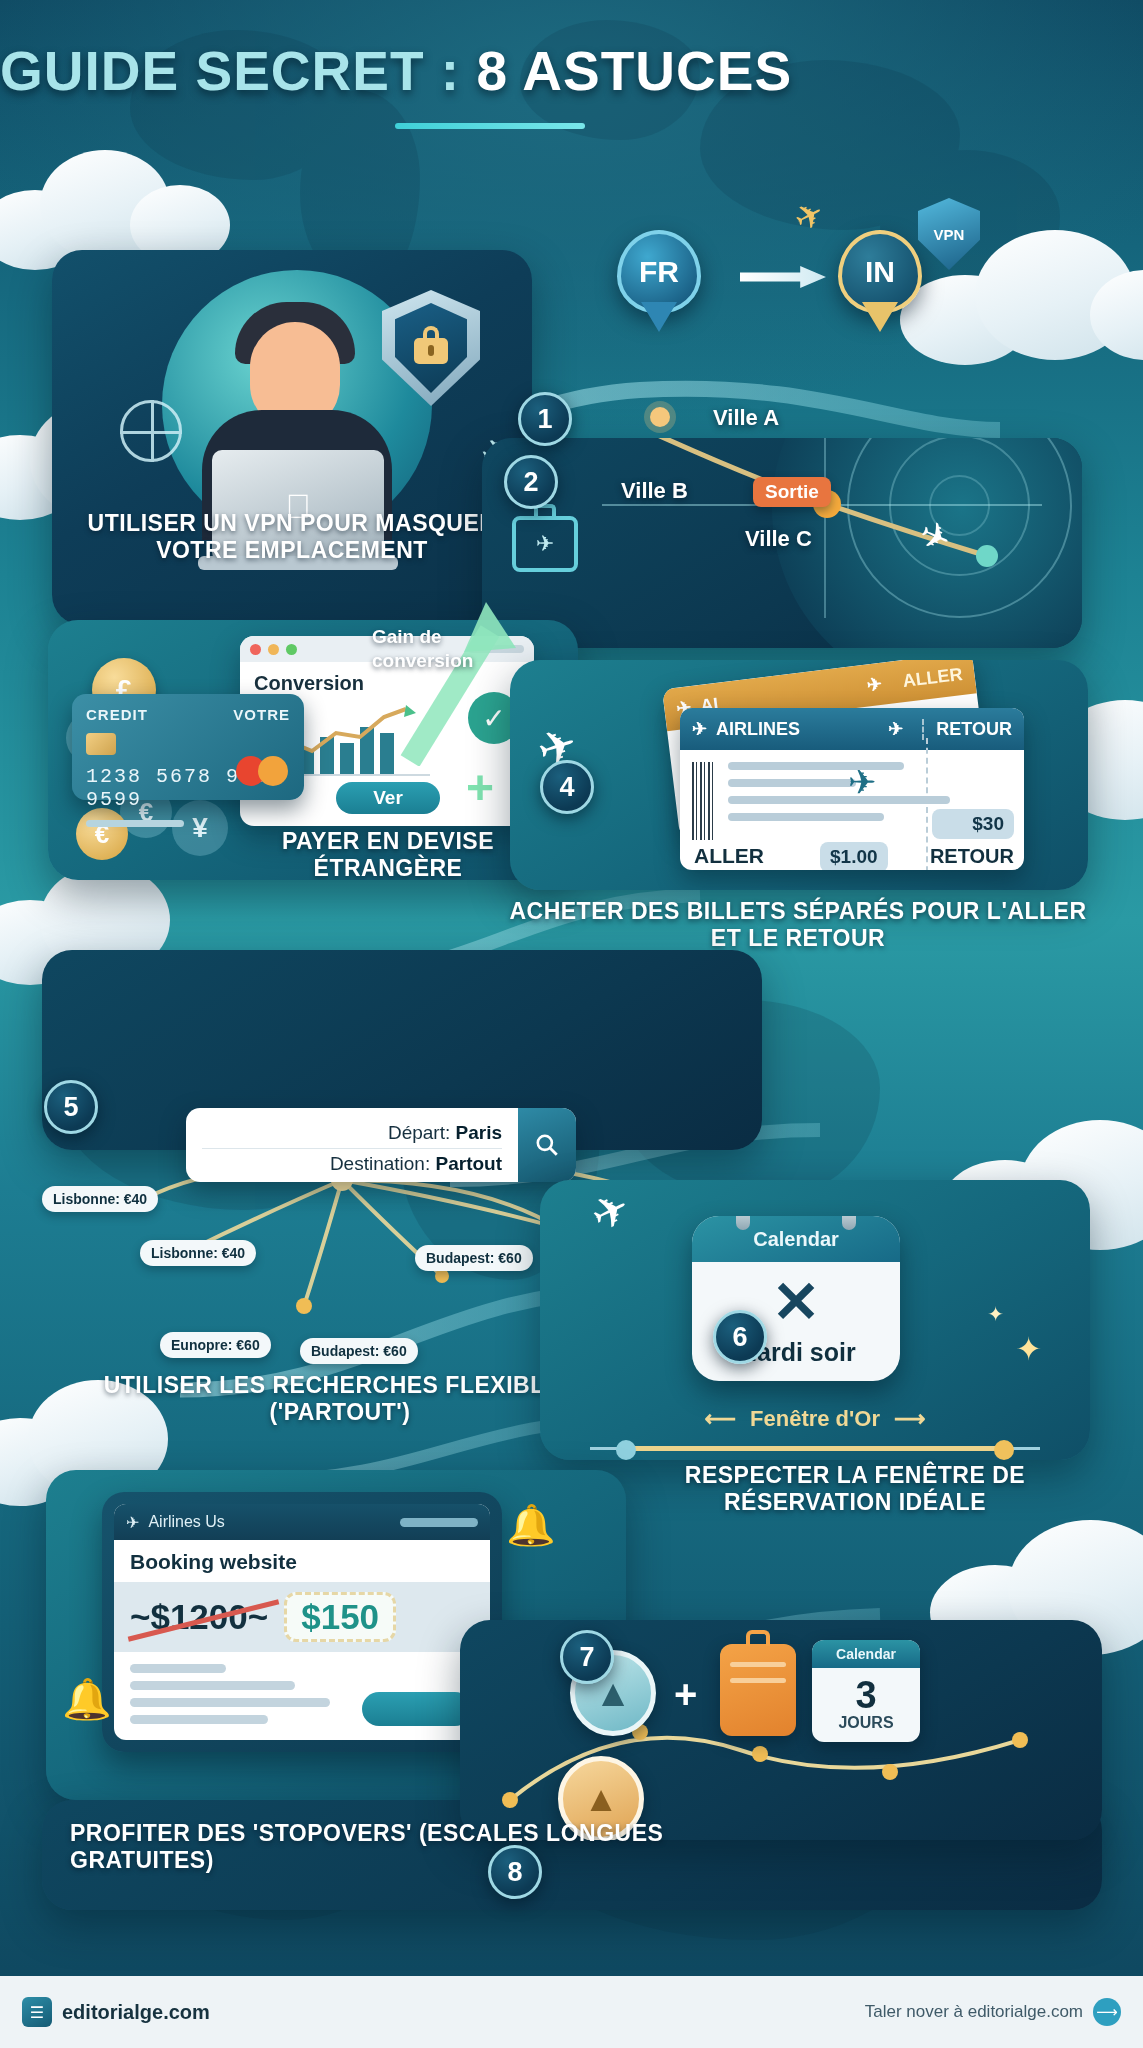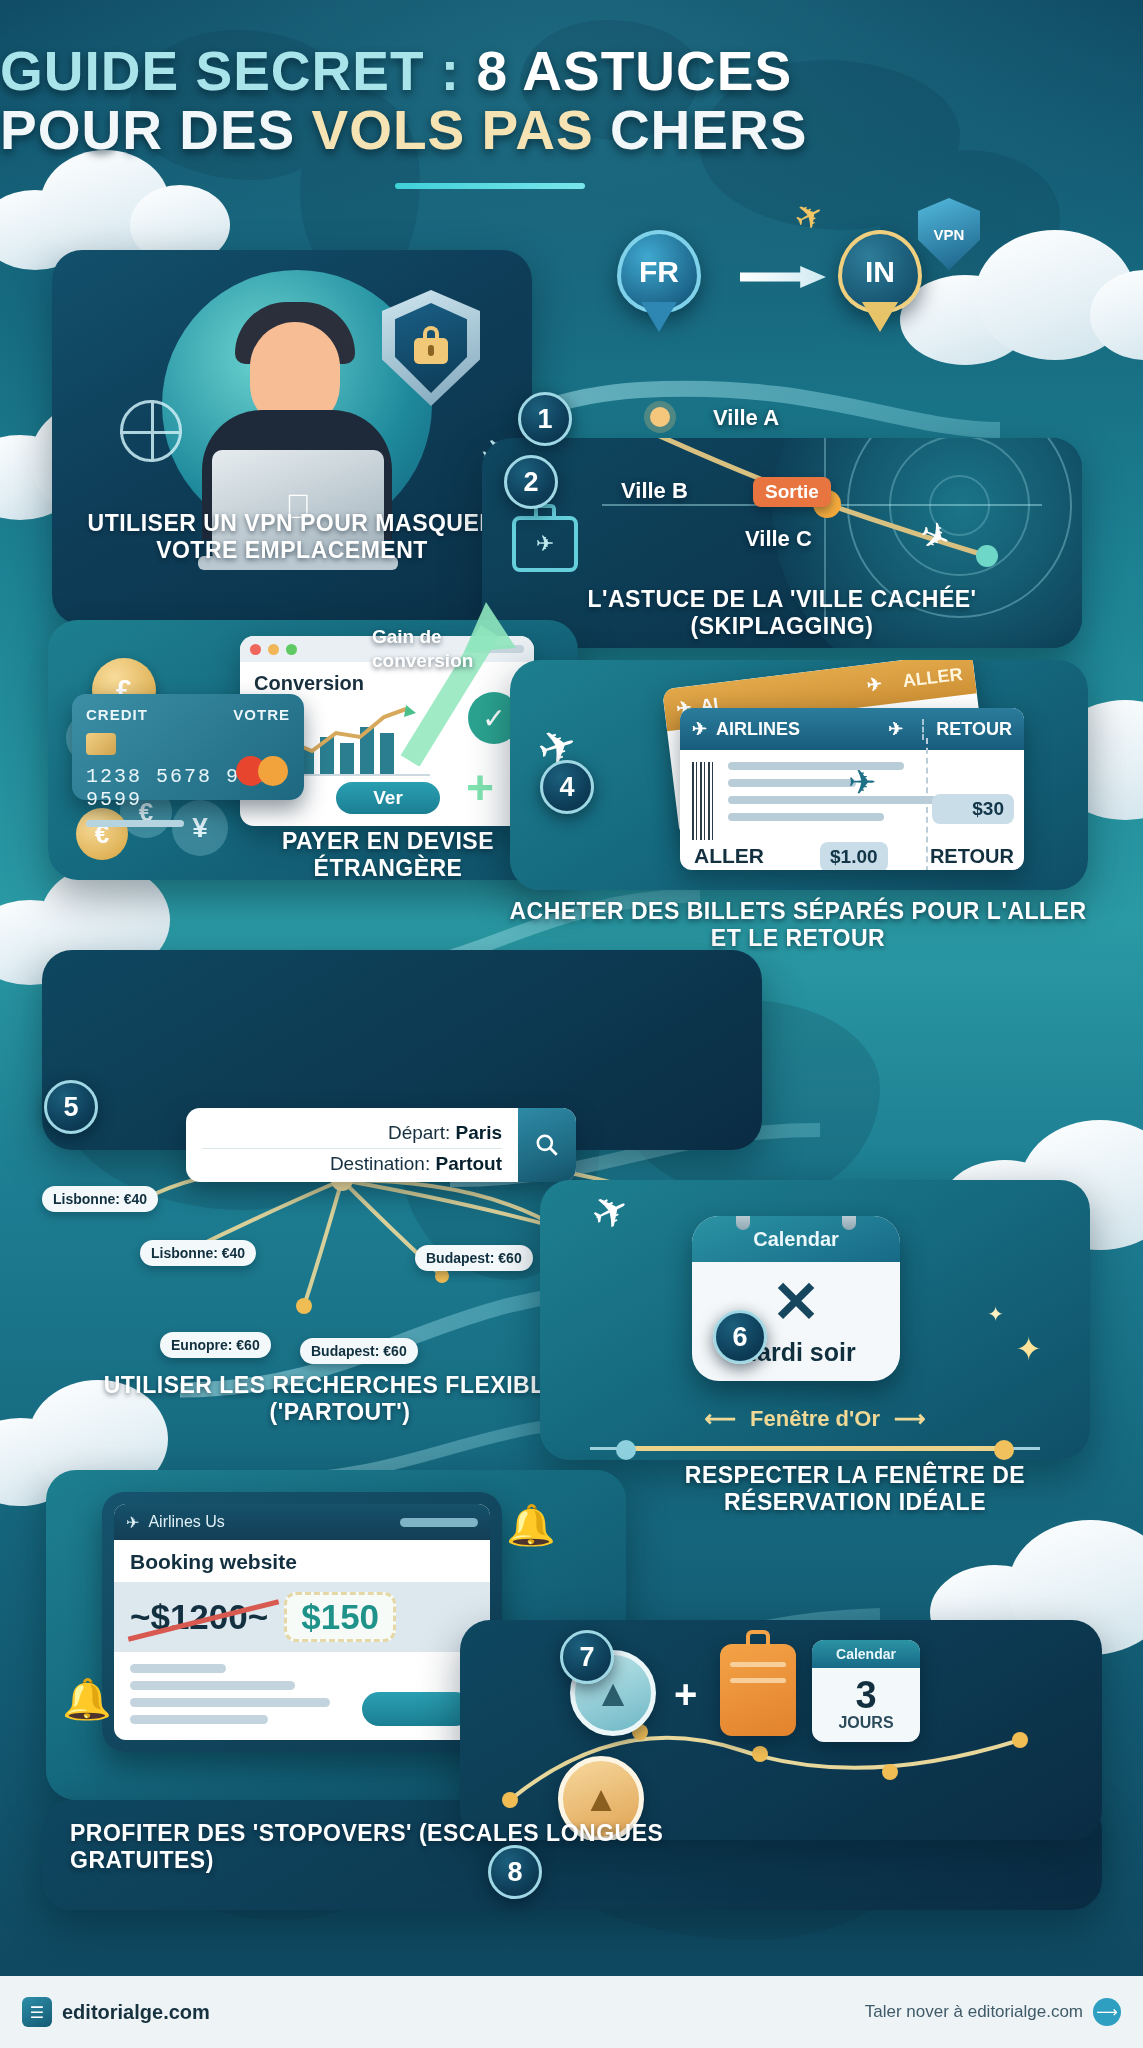--- a/index.html
+++ b/index.html
@@ -267,23 +267,20 @@
   </div>
   <div class="cloud" style="left:-40px;top:1380px;">
     <i style="left:0;top:38px;width:120px;height:88px;"></i>
     <i style="left:68px;top:0;width:140px;height:118px;"></i>
   </div>
 
   <div id="header">
     <div class="title-l1">
       <span>GUIDE SECRET : </span><span class="w">8 ASTUCES</span>
     </div>
-    <div class="title-l2">
-      <span>POUR DES </span><span class="g">VOLS PAS </span><span>CHERS</span>
-    </div>
     <div class="title-rule"></div>
   </div>
 
   <div class="card dark" style="left:52px;top:250px;width:480px;height:375px;">
 
     <div style="position:absolute;left:110px;top:20px;width:270px;height:270px;border-radius:50%;
                 background:radial-gradient(circle at 38% 32%,#6fdbd6,#1f8ea0 60%,#13607a 100%);opacity:.95;"></div>
 
     <div style="position:absolute;left:183px;top:52px;width:120px;height:62px;border-radius:60px 60px 12px 12px;background:#2a2f3b;"></div>
     <div style="position:absolute;left:198px;top:72px;width:90px;height:108px;border-radius:45px;background:#f7bd94;"></div>
@@ -352,21 +349,20 @@
       <circle cx="345" cy="66" r="14" fill="#f5aa3c"></circle>
       <circle cx="505" cy="118" r="11" fill="#6fd7c8"></circle>
     </svg>
 
     <div style="position:absolute;left:30px;top:78px;width:66px;height:56px;border:4px solid #66cfdc;border-radius:8px;
                 display:flex;align-items:center;justify-content:center;color:#bfe9ef;font-size:22px;">✈</div>
     <div style="position:absolute;left:52px;top:66px;width:22px;height:14px;border:4px solid #66cfdc;border-bottom:none;border-radius:5px 5px 0 0;"></div>
 
     <div style="position:absolute;left:438px;top:78px;font-size:36px;color:#fff;transform:rotate(24deg);">✈</div>
 
-    <div class="tip-title" style="left:30px;top:148px;width:540px;font-size:23px;">L'ASTUCE DE LA 'VILLE CACHÉE' (SKIPLAGGING)</div>
   </div>
 
   <div style="position:absolute;left:713px;top:405px;color:#fff;font-size:22px;font-weight:700;text-shadow:0 2px 6px rgba(0,20,35,.7);">Ville A</div>
   <div style="position:absolute;left:621px;top:478px;color:#fff;font-size:22px;font-weight:700;text-shadow:0 2px 6px rgba(0,20,35,.7);">Ville B</div>
   <div style="position:absolute;left:745px;top:526px;color:#fff;font-size:22px;font-weight:700;text-shadow:0 2px 6px rgba(0,20,35,.7);">Ville C</div>
   <div style="position:absolute;left:753px;top:477px;background:#e8753f;color:#fff;font-weight:700;font-size:19px;
               padding:4px 12px;border-radius:8px;box-shadow:0 4px 10px rgba(2,24,38,.4);">Sortie</div>
   <div style="position:absolute;left:650px;top:407px;width:20px;height:20px;border-radius:50%;background:#f5c77c;
               box-shadow:0 0 0 6px rgba(245,199,124,.25);"></div>
 
@@ -484,21 +480,21 @@
         <div class="tk-lines" style="flex:1;margin-left:14px;">
           <i style="width:62%"></i>
             <i style="width:45%"></i>
             <i style="width:78%"></i>
             <i style="width:55%"></i>
         </div>
         <div style="position:absolute;left:168px;top:12px;font-size:34px;color:#1f6f86;">✈</div>
         <div style="position:absolute;left:14px;bottom:2px;font-size:21px;font-weight:800;color:#12303f;">ALLER</div>
         <div class="price-chip" style="position:absolute;left:140px;bottom:-2px;">$1.00</div>
         <div style="position:absolute;right:96px;top:-12px;bottom:-12px;width:0;border-left:2px dashed #bacdd8;"></div>
-        <div class="price-chip" style="position:absolute;right:10px;top:44px;padding-left:40px;">$30</div>
+        <div class="price-chip" style="position:absolute;right:10px;top:59px;padding-left:40px;">$30</div>
         <div style="position:absolute;right:10px;bottom:2px;font-size:20px;font-weight:800;color:#12303f;">RETOUR</div>
       </div>
     </div>
   </div>
 
   <div class="tip-title" style="left:508px;top:898px;width:580px;font-size:23px;">ACHETER DES BILLETS SÉPARÉS POUR L'ALLER ET LE RETOUR</div>
 
   <div class="badge" style="left:540px;top:760px;">4</div>
 
   <div class="card navy" style="left:42px;top:950px;width:720px;height:200px;"></div>

